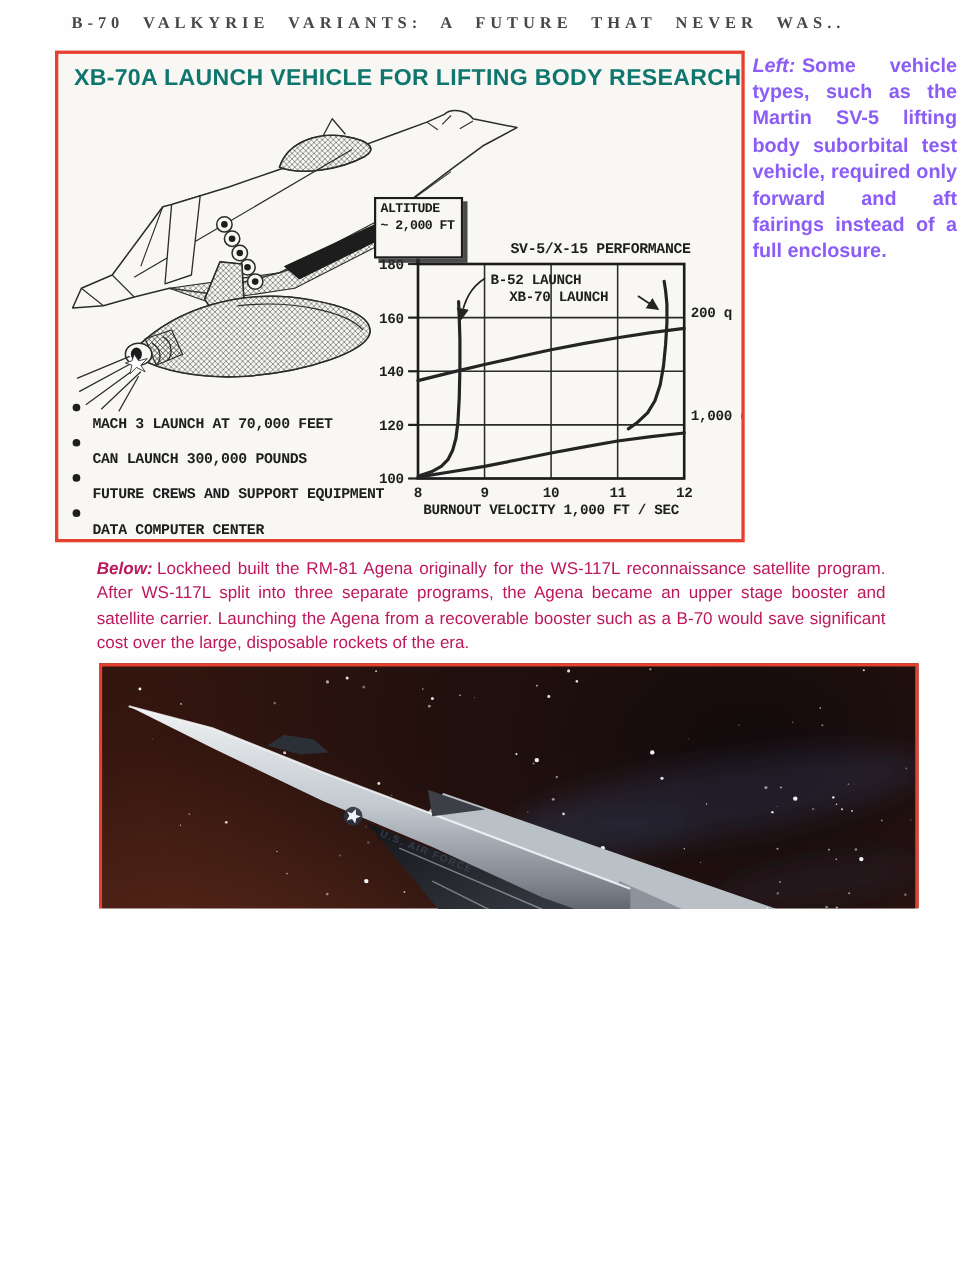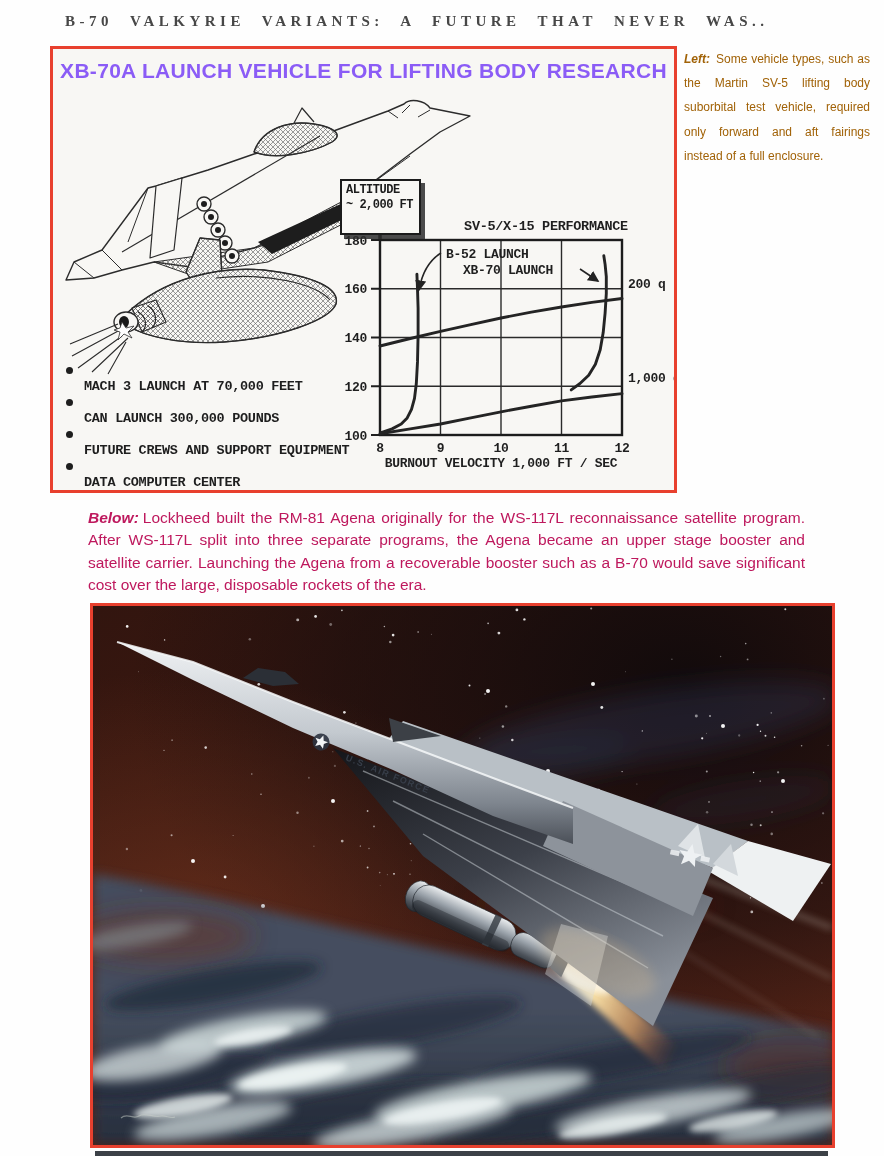--- a/index.html
+++ b/index.html
@@ -1,42 +1,42 @@
 <!DOCTYPE html>
 <html><head>
 <meta charset="utf-8">
 <style>
   html,body{margin:0;padding:0;background:#fefefe;}
-  .page{position:relative;width:884px;height:1156px;background:#fefefe;overflow:hidden;
+  .page{position:relative;width:884px;height:826px;background:#fefefe;overflow:hidden;
         font-family:"Liberation Sans",sans-serif;border-radius:19px;}
   
   .hdr{position:absolute;left:65px;top:13px;width:640px;text-align:center;
        font-family:"Liberation Serif",serif;font-size:15px;font-weight:700;color:#474747;
        letter-spacing:4.5px;word-spacing:9px;white-space:nowrap;}
   
   .figure-box{position:absolute;left:50px;top:46px;width:621px;height:441px;
               border:3px solid #e8402e;background:#f8f7f4;}
-  .fig-title{position:absolute;left:0;right:0;top:10px;margin:0;text-align:center;
-             font-size:21px;font-weight:700;color:#8b5cf6;letter-spacing:.3px;}
+  .fig-title{position:absolute;left:0;right:0;top:10px;margin:0;text-align:right;
+             font-size:21px;font-weight:700;color:#0f766e;letter-spacing:.3px;}
   .art{position:absolute;}
   .bullets{position:absolute;left:13px;top:305px;margin:0;padding:0;list-style:none;}
   .bullets li{height:32px;display:flex;align-items:center;gap:11px;}
   .bullets .dot{width:7px;height:7px;border-radius:50%;background:#1e1e1e;flex:0 0 auto;}
   .bullets span.txt{font-family:"Liberation Mono",monospace;font-weight:700;font-size:13.5px;
                     color:#1e1e1e;letter-spacing:-.3px;white-space:nowrap;margin-top:32px;}
   .chart-svg{position:absolute;left:0;top:0;}
   .chart-svg text{font-family:"Liberation Mono",monospace;font-weight:700;fill:#1f1f1f;letter-spacing:-.3px;}
   .alt-box{position:absolute;left:287px;top:130px;width:70px;height:34px;
            border:2px solid #1c1c1c;background:#f8f7f4;padding:2px 3px 16px 4px;
            box-shadow:4px 4px 0 rgba(45,45,45,.85);z-index:3;
            font-family:"Liberation Mono",monospace;font-weight:700;font-size:12px;
            line-height:15px;color:#1c1c1c;letter-spacing:-.5px;white-space:nowrap;}
   
-  .side-cap{position:absolute;left:684px;top:47px;width:186px;font-size:12px;line-height:24.2px;
-            color:#a16207;text-align:justify;}
+  .side-cap{position:absolute;left:684px;top:47px;width:186px;font-size:18px;line-height:24.2px;
+            color:#8b5cf6;text-align:justify;font-weight:bold;}
   .side-cap b{font-style:italic;margin-right:6px;}
   
   .below-para{position:absolute;left:88px;top:507px;width:717px;margin:0;font-size:15.5px;
               line-height:22.4px;color:#be185d;text-align:justify;}
   .below-para b{font-style:italic;margin-right:4px;}
   
   .painting{position:absolute;left:90px;top:603px;width:739px;height:539px;
             border:3px solid #e8402e;background:#32150f;}
   .painting svg{display:block;}
   .bottom-strip{position:absolute;left:95px;top:1151px;width:733px;height:5px;background:#3c4147;}

